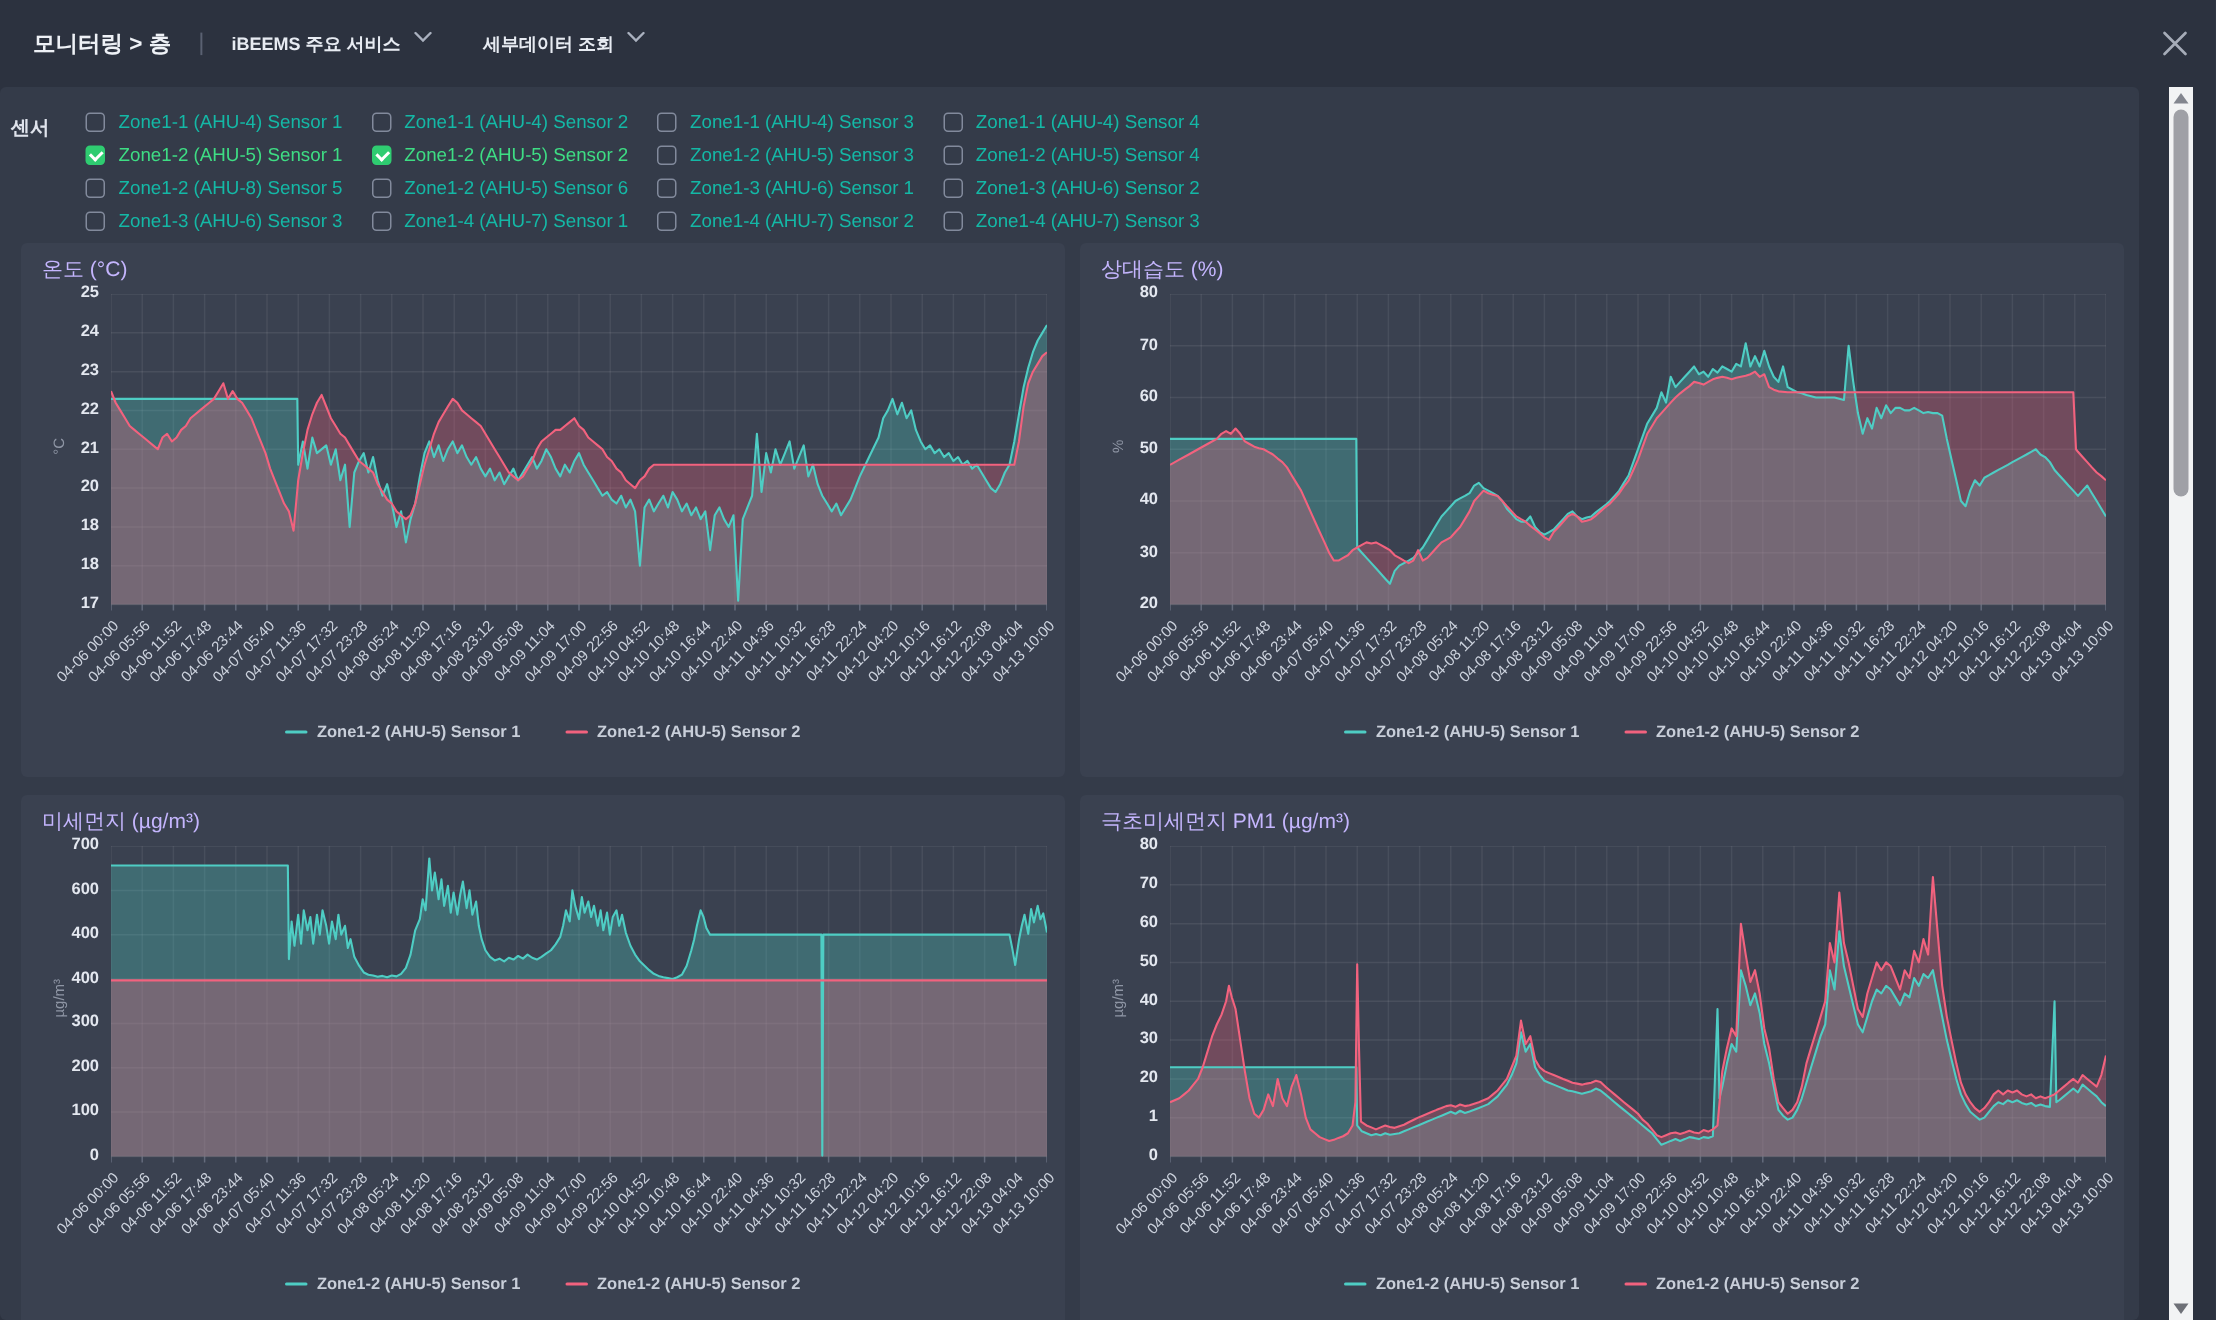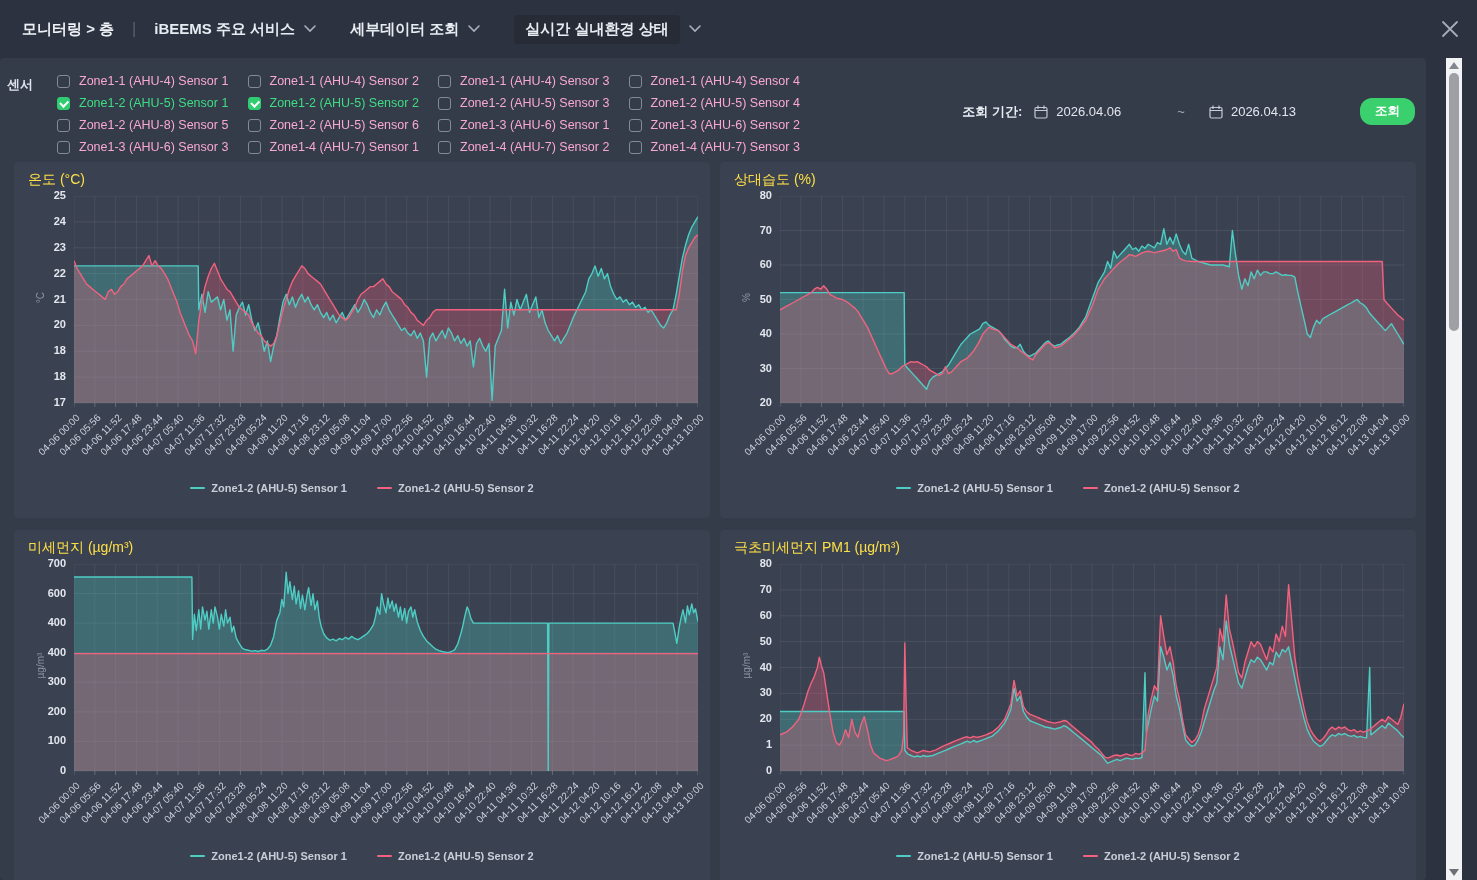--- a/index.html
+++ b/index.html
@@ -5,58 +5,58 @@
   * { margin:0; padding:0; box-sizing:border-box; }
   html,body { width:1477px; height:880px; overflow:hidden; }
   body { position:relative; background:#2c323f; font-family:"Liberation Sans",sans-serif;
          --green:#2fcc71; --greenText:#3edd84; }
 
   
   .topbar { position:absolute; top:0; left:0; width:100%; height:58px;
             display:flex; align-items:center; padding:0 22px; }
   .crumb { font-size:15px; font-weight:700; color:#eef1f6; white-space:nowrap; }
   .tb-sep { color:#5a6172; margin:0 18px; font-size:16px; }
-  .menu { display:flex; align-items:center; gap:9px; color:#e7ebf2; font-size:15px;
+  .menu { display:flex; align-items:flex-start; gap:9px; color:#e7ebf2; font-size:12px;
           font-weight:700; margin-right:34px; cursor:pointer; white-space:nowrap; }
   .menu .chev { display:flex; color:#aab1bf; }
   .pill { background:#262b36; border-radius:4px; padding:5px 11px; }
   .close-btn { position:absolute; right:16px; top:18px; width:22px; height:22px;
                color:#a6acb8; cursor:pointer; }
 
   
   .container { position:absolute; top:58px; left:0; width:1426px; height:822px;
                background:#343b49; border-radius:4px; overflow:hidden; }
 
   .sensor-label { position:absolute; top:18px; left:7px; font-size:13px; font-weight:700; color:#dfe3ec; }
   .sensor-grid { position:absolute; top:16px; left:57px; display:grid;
                  grid-template-columns:repeat(4,190.5px); row-gap:8px; }
   .sensor-item { display:flex; align-items:center; height:14px; cursor:pointer; }
   .cbx { width:13px; height:13px; border:1.5px solid #828a9c; border-radius:3px; position:relative; flex:0 0 auto; }
   .cbx.on { background:var(--green); border-color:var(--green); }
   .cbx.on::after { content:""; position:absolute; left:2px; top:2.5px; width:6px; height:3.5px;
                    border-left:2px solid #fff; border-bottom:2px solid #fff; transform:rotate(-45deg); }
-  .cbl { margin-left:9px; font-size:12.5px; color:#f9a8d4; white-space:nowrap; }
+  .cbl { margin-left:9px; font-size:12.5px; color:#14b8a6; white-space:nowrap; }
   .sensor-item.on .cbl { color:var(--greenText); }
 
   
   .period { position:absolute; top:40px; right:11px; display:flex; align-items:center; }
   .period-label { font-size:13px; font-weight:700; color:#e8ecf3; }
   .cal { color:#c6ccd8; display:flex; margin-left:12px; margin-right:8px; cursor:pointer; }
   .date-val { font-size:13px; color:#e2e6ee; cursor:pointer; }
   .tilde { color:#aab0bd; margin-left:56px; font-size:13px; }
   .cal2 { margin-left:24px; }
   .search-btn { margin-left:64px; min-width:54px; padding:5px 15px; border:none; border-radius:12px;
                 background:#3bd06e; color:#fff; font-size:12.5px; font-weight:700;
                 font-family:inherit; cursor:pointer; }
 
   
   .charts { position:absolute; top:104px; left:14px; width:1402px; display:grid;
             grid-template-columns:696px 696px; grid-auto-rows:356px; gap:12px 10px; }
   .chart-panel { position:relative; background:#3a4150; border-radius:4px; overflow:hidden; }
-  .chart-title { position:absolute; top:9px; left:14px; font-size:14px; font-weight:500; color:#fde047; }
+  .chart-title { position:absolute; top:9px; left:14px; font-size:14px; font-weight:500; color:#c4b5fd; }
   .y-unit { position:absolute; left:4px; top:130px; width:44px; text-align:center;
             transform:rotate(-90deg); font-size:10px; color:#8e95a4; }
   .ytick { position:absolute; left:8px; width:44px; text-align:right; font-size:11px;
            font-weight:700; color:#e3e7ef; }
   .plot { position:absolute; left:60px; top:34px; width:624px; height:213px; }
   .x-labels { position:absolute; left:60px; top:246px; width:624px; height:72px; pointer-events:none; }
   .xlab { position:absolute; top:4px; width:86px; text-align:right; font-size:10px; color:#ccd2dd;
           transform-origin:100% 0; transform:rotate(-45deg); white-space:nowrap; }
   .legend { position:absolute; top:320px; left:0; width:100%; display:flex;
             justify-content:center; gap:30px; }
@@ -90,28 +90,20 @@
     </span>
   </div>
   <div class="menu">
     <span>세부데이터 조회</span>
     <span class="chev">
       <svg width="12" height="8" viewBox="0 0 12 8">
           <path d="M1 1 L6 6 L11 1" fill="none" stroke="currentColor" stroke-width="1.6" stroke-linecap="round"></path>
         </svg>
     </span>
   </div>
-  <div class="menu">
-    <span class="pill">실시간 실내환경 상태</span>
-    <span class="chev">
-      <svg width="12" height="8" viewBox="0 0 12 8">
-          <path d="M1 1 L6 6 L11 1" fill="none" stroke="currentColor" stroke-width="1.6" stroke-linecap="round"></path>
-        </svg>
-    </span>
-  </div>
   <div class="close-btn">
     <svg width="22" height="22" viewBox="0 0 22 22">
         <path d="M4 4 L18 18 M18 4 L4 18" stroke="currentColor" stroke-width="1.8" stroke-linecap="round"></path>
       </svg>
   </div>
 </div>
 
 <div class="container">
 
   <span class="sensor-label">센서</span>
@@ -175,39 +167,20 @@
       <div class="sensor-item">
         <span class="cbx"></span>
         <span class="cbl">Zone1-4 (AHU-7) Sensor 2</span>
       </div>
       <div class="sensor-item">
         <span class="cbx"></span>
         <span class="cbl">Zone1-4 (AHU-7) Sensor 3</span>
       </div>
     </div>
 
-  <div class="period">
-    <span class="period-label">조회 기간:</span>
-    <span class="cal">
-      <svg width="14" height="14" viewBox="0 0 14 14">
-          <rect x="1" y="2.5" width="12" height="10.5" rx="1.5" fill="none" stroke="currentColor" stroke-width="1.2"></rect>
-          <path d="M4 0.5 V4 M10 0.5 V4 M1 5.5 H13" stroke="currentColor" stroke-width="1.2" fill="none"></path>
-        </svg>
-    </span>
-    <span class="date-val">2026.04.06</span>
-    <span class="tilde">~</span>
-    <span class="cal cal2">
-      <svg width="14" height="14" viewBox="0 0 14 14">
-          <rect x="1" y="2.5" width="12" height="10.5" rx="1.5" fill="none" stroke="currentColor" stroke-width="1.2"></rect>
-          <path d="M4 0.5 V4 M10 0.5 V4 M1 5.5 H13" stroke="currentColor" stroke-width="1.2" fill="none"></path>
-        </svg>
-    </span>
-    <span class="date-val">2026.04.13</span>
-    <button class="search-btn" style="background: rgb(59, 208, 110);">조회</button>
-  </div>
 
   <div class="charts">
 
     <div class="chart-panel">
       <div class="chart-title">온도 (°C)</div>
       <div class="y-unit">°C</div>
       <div class="plot"><svg width="624" height="213" viewBox="0 0 624 213">
             <line x1="0.0" y1="0" x2="0.0" y2="207" stroke="rgba(255,255,255,0.07)" stroke-width="1"></line>
             <line x1="0.0" y1="207" x2="0.0" y2="211" stroke="#646b7c" stroke-width="1"></line>
             <line x1="20.8" y1="0" x2="20.8" y2="207" stroke="rgba(255,255,255,0.07)" stroke-width="1"></line>

